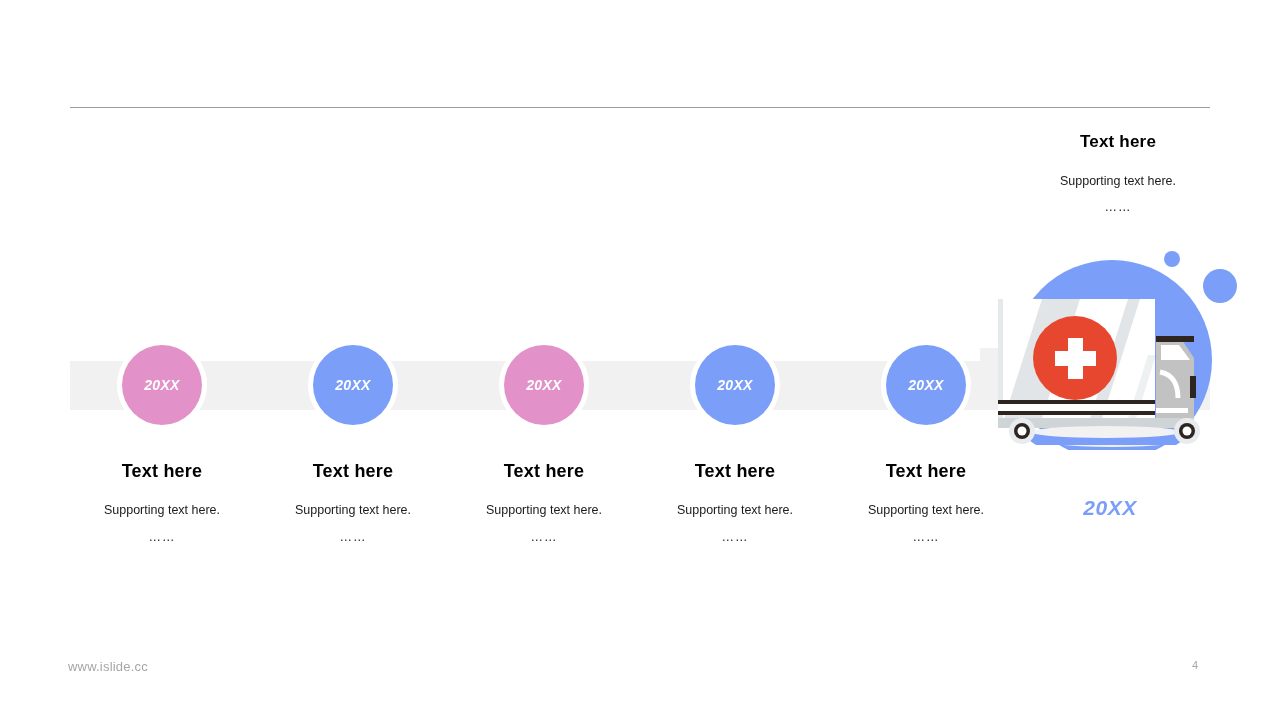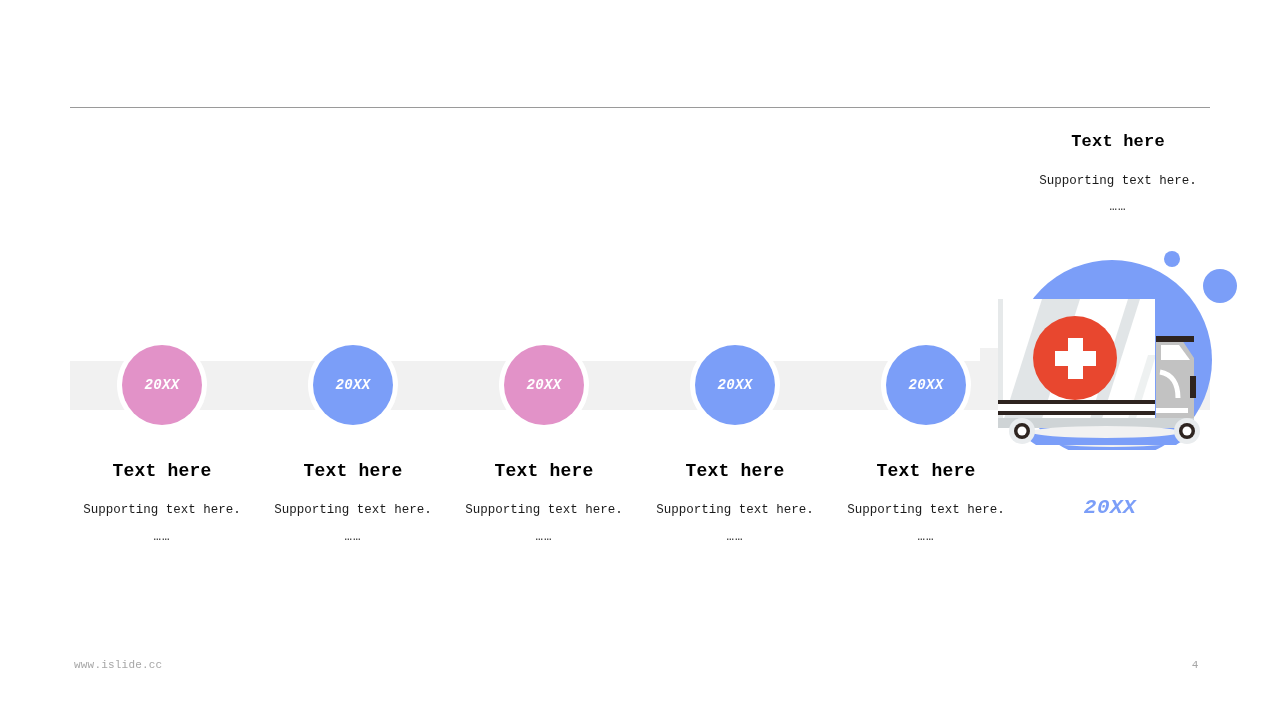--- a/index.html
+++ b/index.html
@@ -11,21 +11,20 @@
     height: 720px;
     background: #ffffff;
     font-family: "Liberation Sans", sans-serif;
     overflow: hidden;
   }
   .slide {
     position: relative;
     width: 1280px;
     height: 688px;
     background: #ffffff;
-    font-family: Liberation Mono, monospace;
   }
 
   
   .top-rule {
     position: absolute;
     left: 70px;
     top: 107px;
     width: 1140px;
     height: 1px;
     background: #9a9a9a;
@@ -143,23 +142,23 @@
     font-size: 21px;
     font-weight: bold;
     font-style: italic;
     color: #7b9ef8;
     letter-spacing: 0.5px;
   }
 
   
   .footer-url {
     position: absolute;
-    left: 74px;
+    left: 68px;
     top: 659px;
-    font-size: 11px;
+    font-size: 13px;
     color: #a6a6a6;
     letter-spacing: 0.2px;
   }
   .footer-page {
     position: absolute;
     left: 1180px;
     top: 659px;
     width: 30px;
     text-align: center;
     font-size: 11px;

